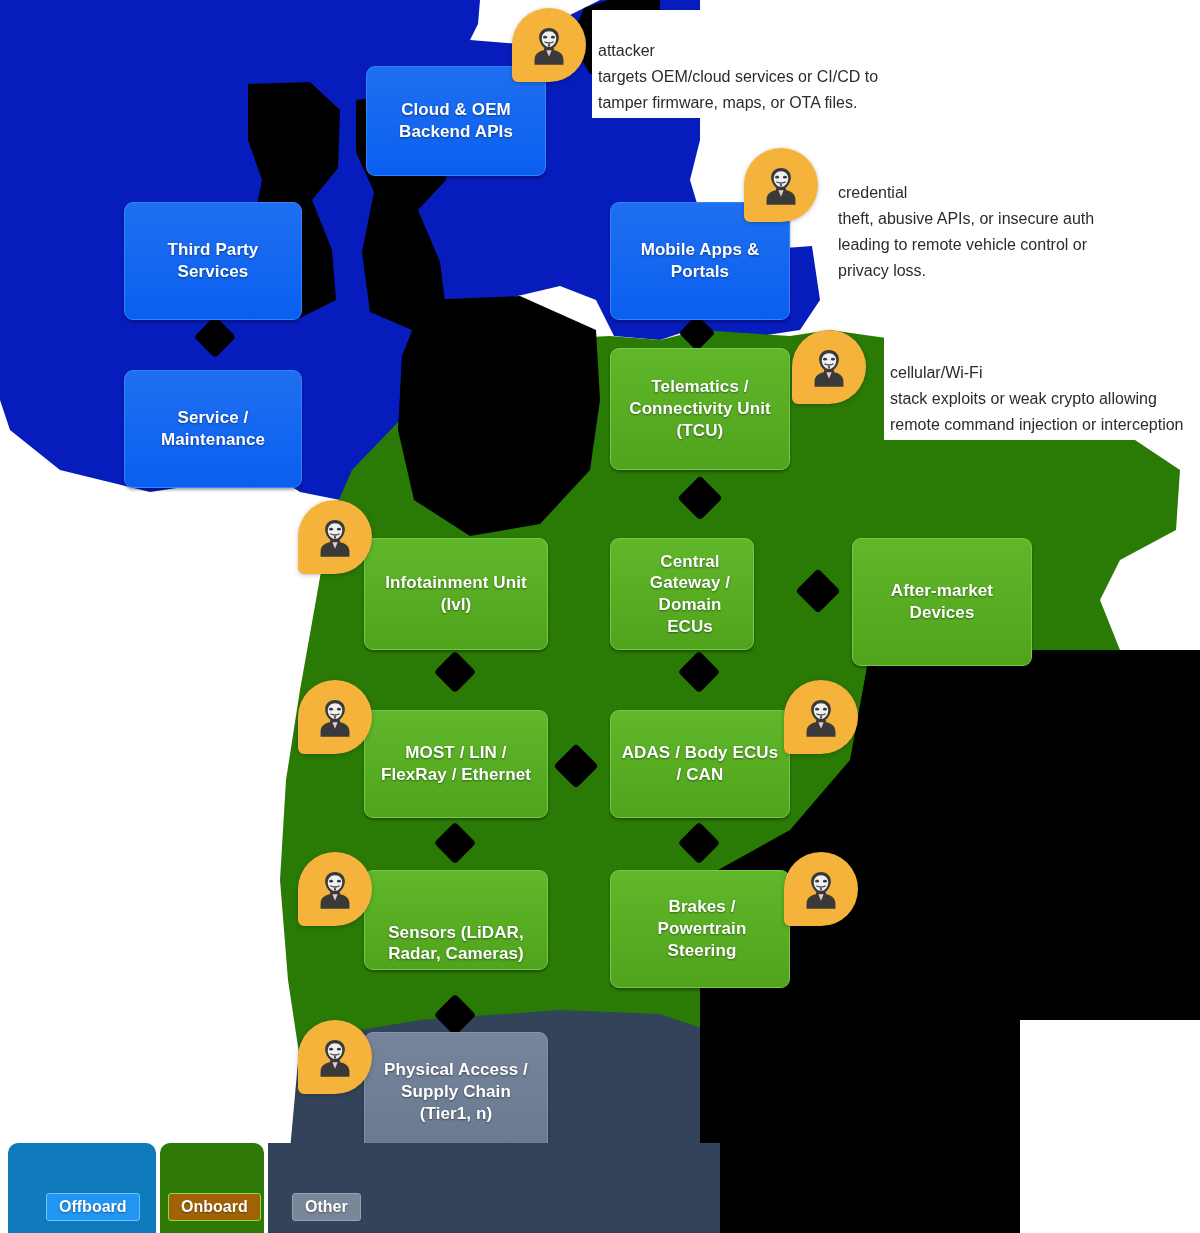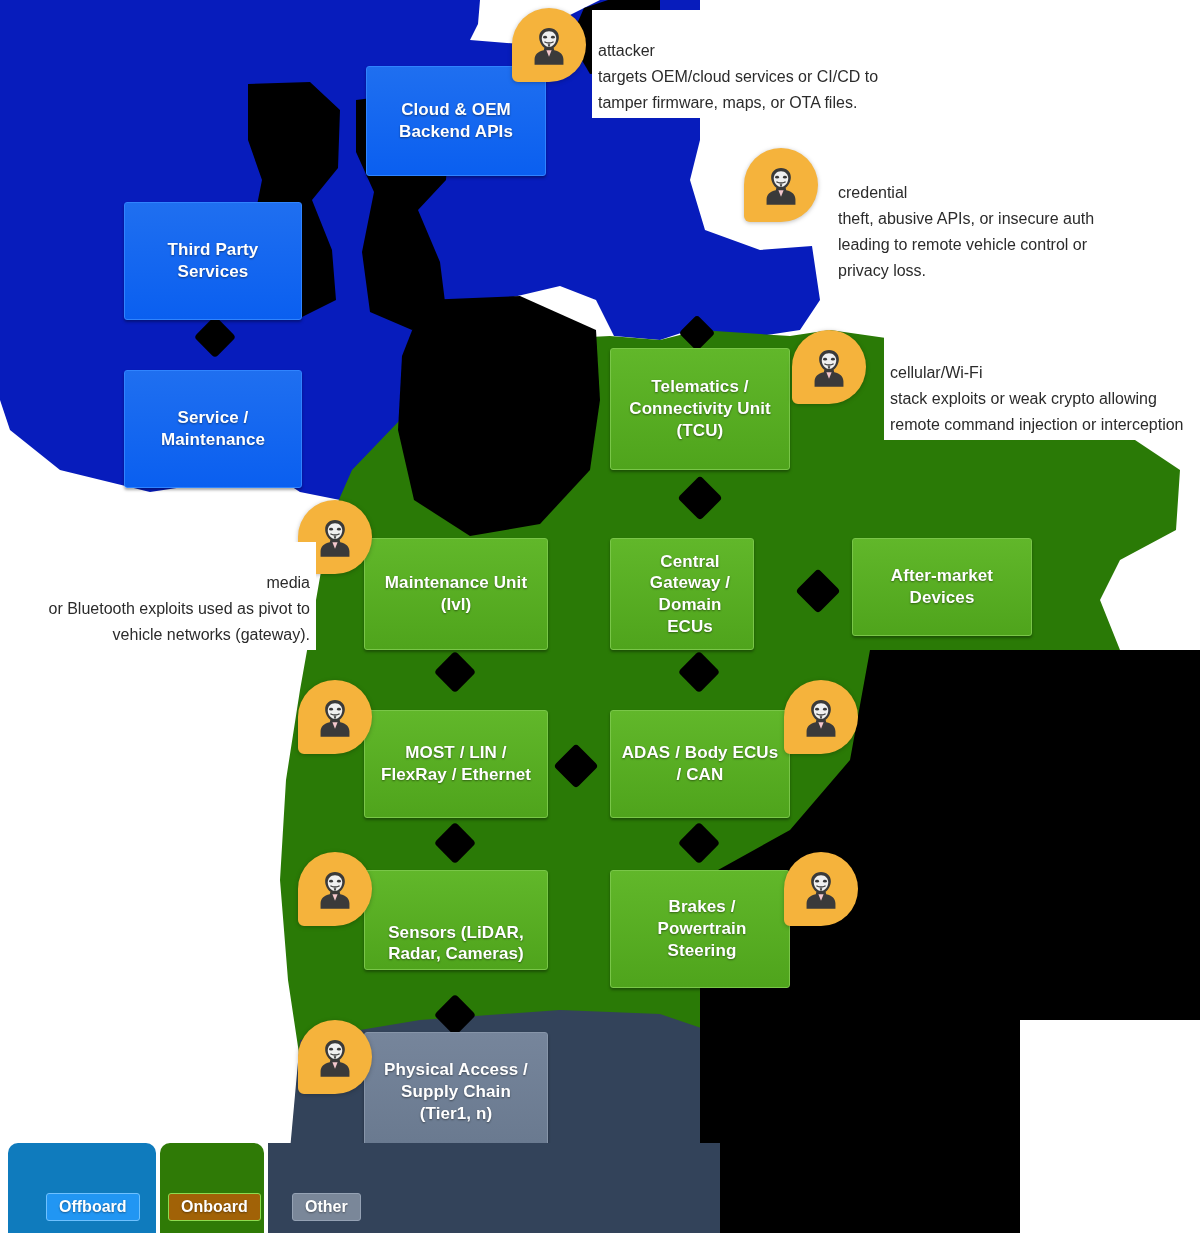--- a/index.html
+++ b/index.html
@@ -18,21 +18,21 @@
     position:absolute;
     box-sizing:border-box;
     display:flex;align-items:center;justify-content:center;
     text-align:center;
     color:#ffffff;
     font-weight:bold;
     font-size:17px;
     line-height:1.28;
     letter-spacing:.1px;
     text-shadow:0 1px 2px rgba(0,0,0,.45);
-    border-radius:3px;
+    border-radius:9px;
     padding:4px 8px;
   }
   .node .lbl{display:block;white-space:pre-line;}
   .node.blue{
     background:linear-gradient(180deg,#1f6ff0 0%,#0a5ff0 100%);
     border:1px solid #2f84ff;
     box-shadow:0 2px 3px rgba(0,0,0,.35);
   }
   .node.green{
     background:linear-gradient(180deg,#61b72a 0%,#4fa41c 100%);
@@ -152,38 +152,42 @@
   <div class="node blue" style="left:124px;top:202px;width:178px;height:118px;">
     <span class="lbl">Third Party
 Services</span>
   </div>
 
   <div class="node blue" style="left:124px;top:370px;width:178px;height:118px;">
     <span class="lbl">Service /
 Maintenance</span>
   </div>
 
+  <div class="node blue" style="left:610px;top:202px;width:180px;height:118px;">
+    <span class="lbl">Mobile Apps &amp;
+Portals</span>
+  </div>
 
   <div class="node green" style="left:610px;top:348px;width:180px;height:122px;">
     <span class="lbl">Telematics /
 Connectivity Unit
 (TCU)</span>
   </div>
 
   <div class="node green" style="left:364px;top:538px;width:184px;height:112px;">
-    <span class="lbl">Maintenance Unit
+    <span class="lbl">Infotainment Unit
 (Ivl)</span>
   </div>
 
   <div class="node green" style="left:610px;top:538px;width:144px;height:112px;padding-left:24px;">
     <span class="lbl">Central Gateway /
 Domain ECUs</span>
   </div>
 
-  <div class="node green" style="left:852px;top:538px;width:180px;height:98px;">
+  <div class="node green" style="left:852px;top:538px;width:180px;height:128px;">
     <span class="lbl">After-market
 Devices</span>
   </div>
 
   <div class="node green" style="left:610px;top:710px;width:180px;height:108px;">
     <span class="lbl">ADAS / Body ECUs
 / CAN</span>
   </div>
 
   <div class="node green" style="left:364px;top:710px;width:184px;height:108px;">
@@ -327,25 +331,20 @@
 leading to remote vehicle control or
 privacy loss.</span>
   </div>
 
   <div class="note right" style="left:884px;top:332px;width:320px;">
     <span>cellular/Wi-Fi
 stack exploits or weak crypto allowing
 remote command injection or interception</span>
   </div>
 
-  <div class="note leftal" style="left:16px;top:542px;width:288px;">
-    <span>media
-or Bluetooth exploits used as pivot to
-vehicle networks (gateway).</span>
-  </div>
 
   <div class="legend-band" style="left:8px;width:148px;background:#0f7bbd;border-radius:10px 10px 0 0;"></div>
   <div class="legend-band" style="left:160px;width:104px;background:#2f7a06;border-radius:10px 10px 0 0;"></div>
   <div class="legend-band" style="left:268px;width:452px;background:#33435a;"></div>
 
   <div class="legend-chip chip-offboard" style="left:46px;">
     <span>Offboard</span>
   </div>
   <div class="legend-chip chip-onboard" style="left:168px;">
     <span>Onboard</span>

